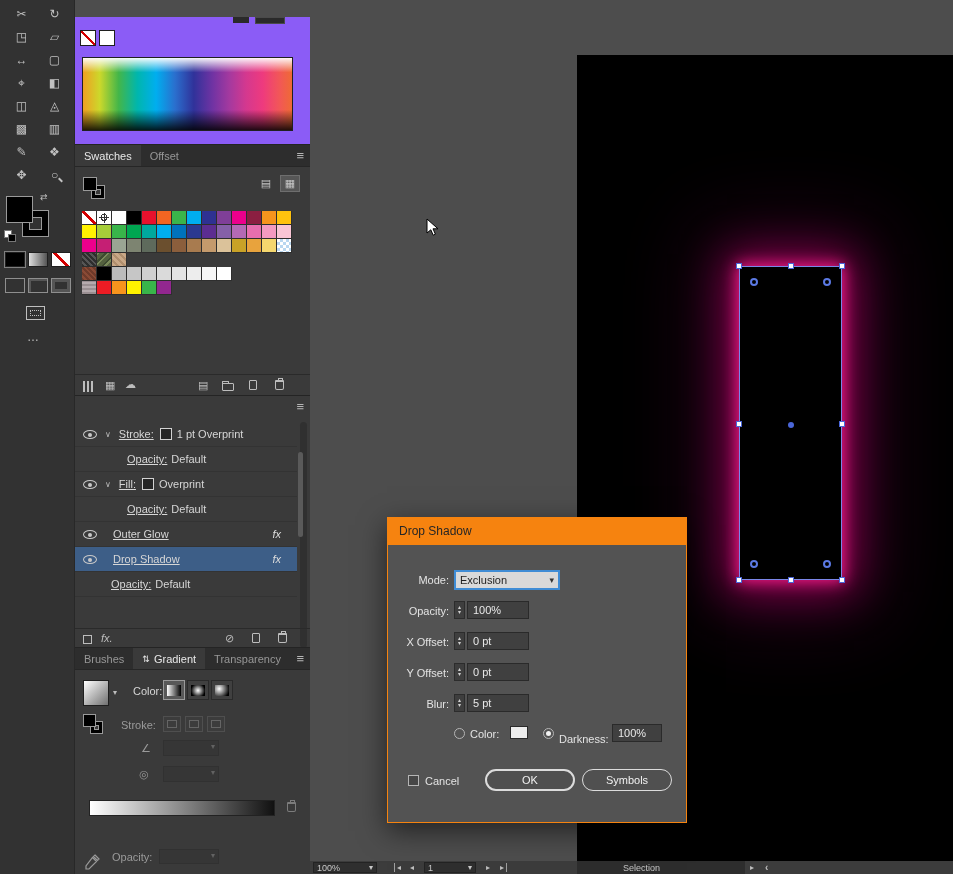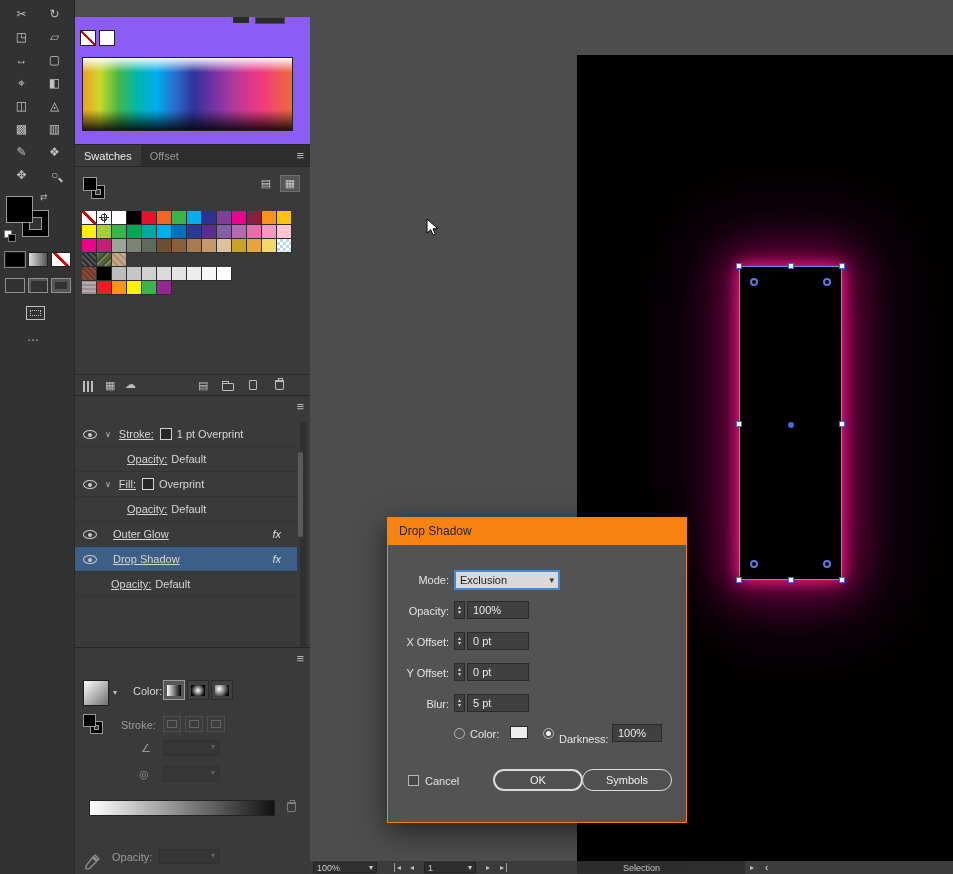--- a/index.html
+++ b/index.html
@@ -345,23 +345,42 @@
           <span class="fx" data-name="fx-badge">fx</span>
         </div>
         <div class="ap-row" style="padding-left:36px" data-name="appearance-row-opacity">
           <span class="lk" data-name="opacity-link">Opacity:</span>
           <span class="ap-value" style="margin-left:4px" data-name="opacity-value">Default</span>
         </div>
       </div>
       <div class="ap-scroll" data-name="scrollbar">
           <div class="ap-thumb" data-name="scrollbar-thumb"></div>
         </div>
+      <div class="ap-footer" data-name="appearance-footer">
+        <span class="f-icon" style="left:8px;top:5px" data-name="new-stroke-icon"><span class="sq-icon" data-name="square-icon"></span></span>
+        <span class="f-icon" style="left:26px;top:3px;font-style:italic" data-name="add-effect-icon">fx.</span>
+        <span class="f-icon" style="left:150px;top:3px" data-name="clear-appearance-icon">⊘</span>
+        <span class="f-icon" style="left:177px;top:4px" data-name="duplicate-item-icon"><span class="page-icon" data-name="page-icon"></span></span>
+        <span class="f-icon" style="left:203px;top:4px" data-name="delete-item-icon"><span class="trash-icon" data-name="trash-icon"></span></span>
+      </div>
     </div>
 
     <div class="panel" style="top:630px;height:244px" data-name="gradient-panel">
+      <div class="tabbar" data-name="gradient-tabbar">
+        <div class="tab" data-name="tab-brushes">
+            <span data-name="tab-label">Brushes</span>
+          </div>
+        <div class="tab active" data-name="tab-gradient">
+          <span style="font-size:9px" data-name="updown-icon">⇅</span>
+          <span data-name="tab-label">Gradient</span>
+        </div>
+        <div class="tab" data-name="tab-transparency">
+            <span data-name="tab-label">Transparency</span>
+          </div>
+      </div>
       <span class="panel-menu" data-name="panel-menu-icon">≡</span>
       <div class="g-thumb" data-name="gradient-thumbnail"></div>
       <span class="abs" style="left:38px;top:40px;font-size:8px;color:#bdbdbd" data-name="chevron-down-icon">▾</span>
       <span class="abs" style="left:58px;top:37px" data-name="type-label">Color:</span>
       <div class="gt-btn sel" style="left:88px;top:32px" data-name="linear-gradient-button">
           <span class="g1" data-name="linear-gradient-icon"></span>
         </div>
       <div class="gt-btn" style="left:112px;top:32px" data-name="radial-gradient-button">
           <span class="g2" data-name="radial-gradient-icon"></span>
         </div>
@@ -471,21 +490,21 @@
     <span class="dlg-text" style="left:82px;top:210px" data-name="color-label">Color:</span>
     <span class="cswatch" data-name="shadow-color-swatch"></span>
     <span class="radio checked" style="left:155px;top:210px" data-name="darkness-radio"></span>
     <span class="dlg-text" style="left:171px;top:215px" data-name="darkness-label">Darkness:</span>
     <div class="nfield" style="left:224px;top:206px;width:50px" data-name="darkness-input">
         <span data-name="darkness-value">100%</span>
       </div>
 
     <span class="checkbox" data-name="preview-checkbox"></span>
     <span class="dlg-text" style="left:37px;top:257px" data-name="preview-label">Cancel</span>
-    <div class="dlg-btn primary" style="left:105px" data-name="ok-button">
+    <div class="dlg-btn primary" style="left:97px" data-name="ok-button">
         <span data-name="ok-label">OK</span>
       </div>
     <div class="dlg-btn" style="left:194px" data-name="cancel-button">
         <span data-name="cancel-label">Symbols</span>
       </div>
   </div>
 
   <div class="statusbar" data-name="status-bar">
     <div class="sb-box" style="left:3px;width:64px" data-name="zoom-select">
       <span data-name="zoom-value">100%</span>

